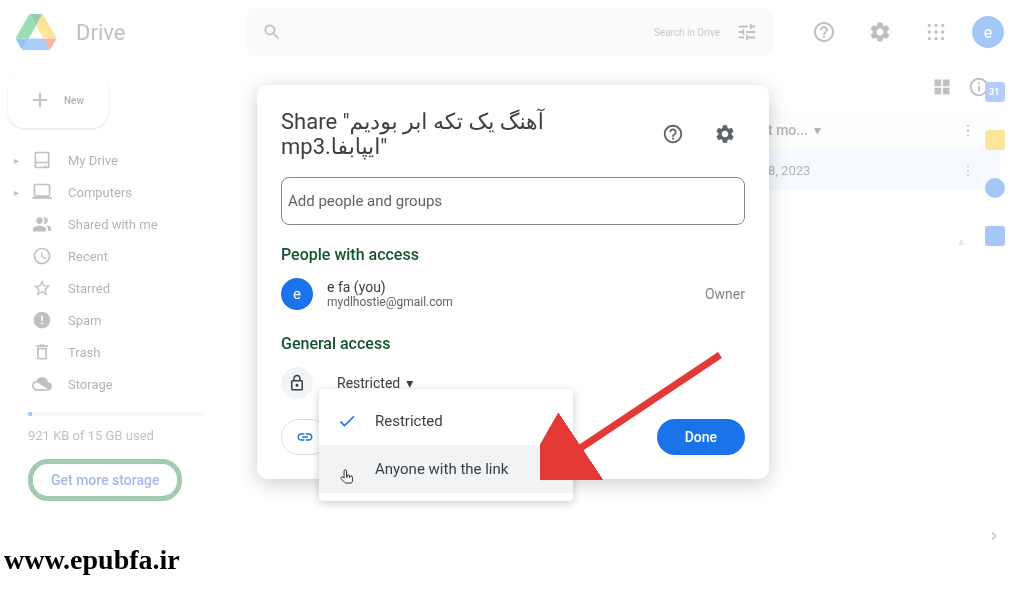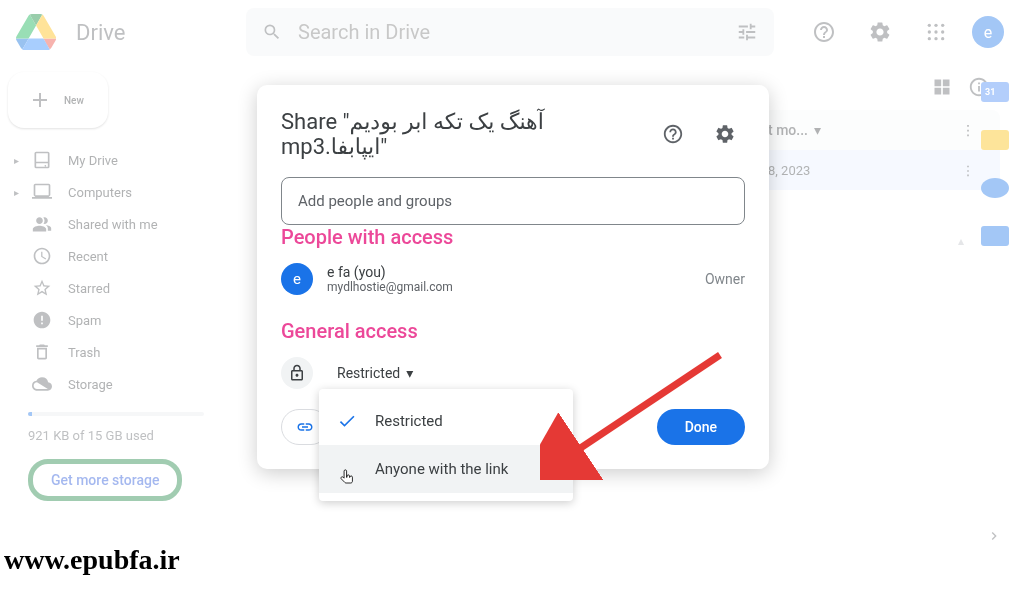--- a/index.html
+++ b/index.html
@@ -2,21 +2,21 @@
 <html><head>
 <meta charset="utf-8">
 <style>
 * { margin: 0; padding: 0; box-sizing: border-box; font-family: 'Google Sans', Roboto, Arial, sans-serif; }
 body { width: 1020px; height: 590px; overflow: hidden; position: relative; background: #fff; }
 .header { height: 64px; display: flex; align-items: center; padding: 0 16px; }
 .logo-area { display: flex; align-items: center; gap: 20px; width: 230px; }
 .drive-logo { width: 40px; height: 40px; }
 .logo-text { font-size: 22px; color: #5f6368; }
 .search-bar { flex: 1; max-width: 540px; height: 48px; background: #f1f3f4; border-radius: 8px; display: flex; align-items: center; padding: 0 16px; gap: 16px; }
-.search-input { flex: 1; border: none; background: transparent; font-size: 20px; color: #737373; outline: none; }
+.search-input { flex: 1; border: none; background: transparent; font-size: 10px; color: #737373; outline: none; text-align: right; }
 .header-icons { display: flex; align-items: center; gap: 16px; margin-left: auto; padding-left: 30px; }
 .icon-btn { width: 40px; height: 40px; border-radius: 50%; display: flex; align-items: center; justify-content: center; cursor: pointer; color: #5f6368; }
 .avatar { width: 32px; height: 32px; border-radius: 50%; background: #1a73e8; color: #fff; display: flex; align-items: center; justify-content: center; font-size: 16px; }
 .main { display: flex; height: calc(100% - 64px); }
 .sidebar { width: 240px; padding: 8px 16px 0 8px; }
 .new-btn { width: 100px; height: 56px; border-radius: 16px; background: #fff; box-shadow: 0 1px 2px rgba(0,0,0,0.2), 0 1px 3px rgba(0,0,0,0.1); display: flex; align-items: center; gap: 12px; padding: 0 20px; margin-bottom: 16px; cursor: pointer; font-size: 10px; color: #3c4043; font-weight: 500; }
 .nav-item { display: flex; align-items: center; gap: 16px; height: 32px; padding: 0 12px 0 24px; border-radius: 0 16px 16px 0; color: #3c4043; font-size: 13px; cursor: pointer; position: relative; }
 .nav-item .expand { position: absolute; left: 6px; color: #5f6368; font-size: 10px; }
 .storage-bar { height: 4px; background: #e8eaed; border-radius: 2px; margin: 12px 20px 8px 20px; overflow: hidden; }
 .storage-fill { height: 100%; width: 2%; background: #1a73e8; }
@@ -26,43 +26,43 @@
 .content-header { display: flex; align-items: center; justify-content: flex-end; padding: 0 30px 12px 30px; gap: 16px; }
 .table-area { padding: 0 20px; }
 .table-header-row { display: flex; height: 40px; align-items: center; background: #f8f9fa; border-radius: 8px 8px 0 0; padding: 0 12px; font-size: 14px; color: #3c4043; font-weight: 500; }
 .col-mod { width: 180px; display: flex; align-items: flex-start; gap: 6px; margin-left: auto; }
 .col-menu { width: 40px; text-align: center; }
 .table-row { display: flex; height: 40px; align-items: center; background: #e8f0fe; padding: 0 12px; font-size: 13px; color: #3c4043; }
 .overlay { position: absolute; inset: 0; background: rgba(255,255,255,0.6); z-index: 10; }
 .modal { position: absolute; left: 257px; top: 85px; width: 512px; background: #fff; border-radius: 10px; box-shadow: 0 4px 20px rgba(0,0,0,0.2); z-index: 20; padding: 24px; }
 .modal-header { display: flex; align-items: center; gap: 12px; margin-bottom: 18px; }
 .modal-title { font-size: 22px; color: #3c4043; flex: 1; }
-.add-people { border: 1px solid #80868b; border-radius: 8px; padding: 14px 16px; font-size: 15px; color: #5f6368; cursor: text; }
-.section-title { font-size: 20px; font-weight: 500; color: #ec4899; margin-bottom: 14px; }
+.add-people { border: 1px solid #80868b; border-radius: 8px; padding: 14px 6px; font-size: 15px; color: #5f6368; margin-bottom: 20px; cursor: text; }
+.section-title { font-size: 16px; font-weight: 500; color: #14532d; margin-bottom: 14px; }
 .person-row { display: flex; align-items: center; gap: 14px; margin-bottom: 24px; }
 .person-avatar { width: 32px; height: 32px; border-radius: 50%; background: #1a73e8; color: #fff; display: flex; align-items: center; justify-content: center; font-size: 15px; }
 .person-info { flex: 1; }
 .person-name { font-size: 14px; color: #3c4043; }
 .person-email { font-size: 12px; color: #5f6368; }
 .person-role { font-size: 14px; color: #80868b; }
 .access-row { display: flex; align-items: center; gap: 14px; margin-bottom: 20px; }
 .access-icon { width: 32px; height: 32px; border-radius: 50%; background: #f1f3f4; display: flex; align-items: center; justify-content: center; color: #3c4043; }
 .access-dropdown { display: flex; align-items: center; gap: 6px; padding: 6px 10px; border-radius: 4px; font-size: 14px; color: #3c4043; cursor: pointer; }
 .modal-footer { display: flex; align-items: center; justify-content: space-between; }
 .copy-link { display: flex; align-items: center; gap: 8px; padding: 8px 14px; border: 1px solid #dadce0; border-radius: 20px; font-size: 14px; color: #1a73e8; cursor: pointer; }
 .done-btn { padding: 10px 28px; background: #1a73e8; color: #fff; border-radius: 24px; font-size: 14px; font-weight: 500; cursor: pointer; border: none; }
 .dropdown-menu { position: absolute; left: 319px; top: 389px; width: 254px; background: #fff; border-radius: 4px; box-shadow: 0 2px 10px rgba(0,0,0,0.2); z-index: 30; padding: 8px 0; }
 .dropdown-item { display: flex; align-items: center; height: 48px; padding: 0 16px; gap: 16px; font-size: 15px; color: #3c4043; cursor: pointer; }
 .dropdown-item.hover { background: #f1f3f4; }
 .dropdown-item .check { width: 24px; color: #1a73e8; display: flex; align-items: center; justify-content: center; }
 .arrow-svg { position: absolute; z-index: 40; pointer-events: none; }
 .cursor-hand { position: absolute; left: 337px; top: 468px; z-index: 45; }
 .watermark { position: absolute; left: 4px; bottom: 14px; font-size: 28px; font-weight: bold; font-family: Georgia, serif; color: #000; text-shadow: 1px 1px 0 #fff, -1px -1px 0 #fff, 1px -1px 0 #fff, -1px 1px 0 #fff; z-index: 50; }
 .side-panel { position: absolute; right: 0; top: 64px; width: 50px; height: 400px; display: flex; flex-direction: column; align-items: center; gap: 28px; padding-top: 18px; z-index: 5; }
-.side-icon { width: 28px; height: 20px; border-radius: 3px; }
+.side-icon { width: 20px; height: 20px; border-radius: 3px; }
 .scroll-arrow { position: absolute; right: 18px; bottom: 46px; color: #5f6368; z-index: 5; }
 .scroll-track { position: absolute; right: 56px; top: 170px; color: #bdc1c6; font-size: 12px; }
 svg { display: block; }
 </style>
 </head>
 <body>
 
 <div class="overlay"></div>
 
 <div class="header">

